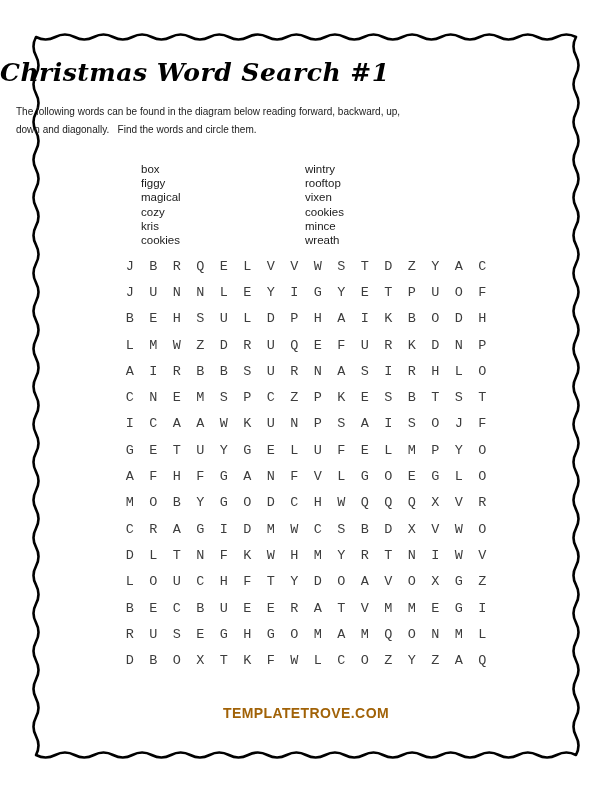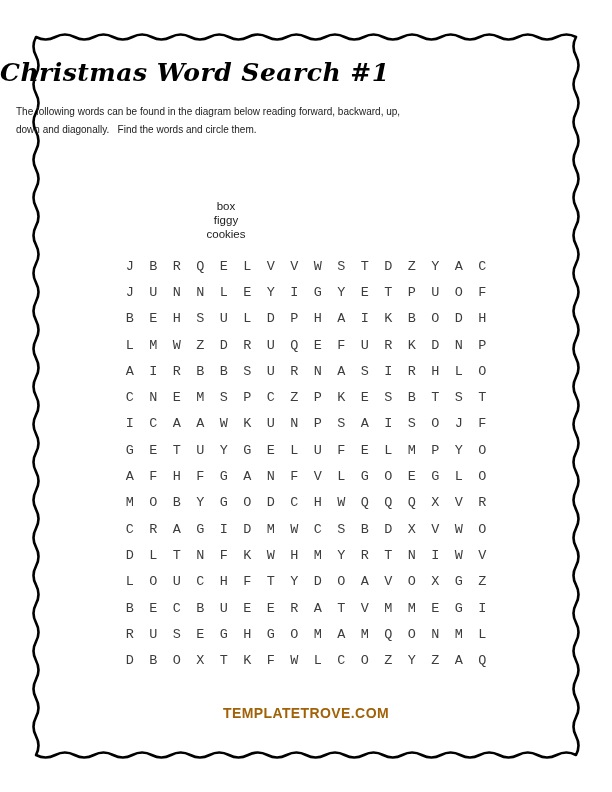--- a/index.html
+++ b/index.html
@@ -46,25 +46,23 @@
     text-align: left;
     font-size: 10px;
     line-height: 17.5px;
     color: #1a1a1a;
   }
   .instr-line { white-space: pre; }
   .word-list-col {
     position: absolute;
     top: 162px;
     width: 170px;
-    text-align: center;
     font-size: 11.5px;
     line-height: 14.2px;
     color: #1a1a1a;
-    margin-top: 37px;
   }
   .word-list-col.left  { left: 141px; }
   .word-list-col.right { left: 305px; }
   .word { display: block; }
   .grid {
     position: absolute;
     top: 253px;
     left: 50%;
     transform: translateX(-50%);
   }
@@ -105,23 +103,34 @@
   <h1 class="title">Christmas Word Search #1</h1>
 
   <div class="instructions">
     <div class="instr-line">The following words can be found in the diagram below reading forward, backward, up,</div>
     <div class="instr-line">down and diagonally.   Find the words and circle them.</div>
   </div>
 
   <div class="word-list-col left">
     <span class="word">box</span>
     <span class="word">figgy</span>
+    <span class="word">magical</span>
+    <span class="word">cozy</span>
+    <span class="word">kris</span>
     <span class="word">cookies</span>
   </div>
 
+  <div class="word-list-col right">
+    <span class="word">wintry</span>
+    <span class="word">rooftop</span>
+    <span class="word">vixen</span>
+    <span class="word">cookies</span>
+    <span class="word">mince</span>
+    <span class="word">wreath</span>
+  </div>
 
   <div class="grid">
       <div class="grid-row">
         <span class="grid-cell">J</span>
         <span class="grid-cell">B</span>
         <span class="grid-cell">R</span>
         <span class="grid-cell">Q</span>
         <span class="grid-cell">E</span>
         <span class="grid-cell">L</span>
         <span class="grid-cell">V</span>

